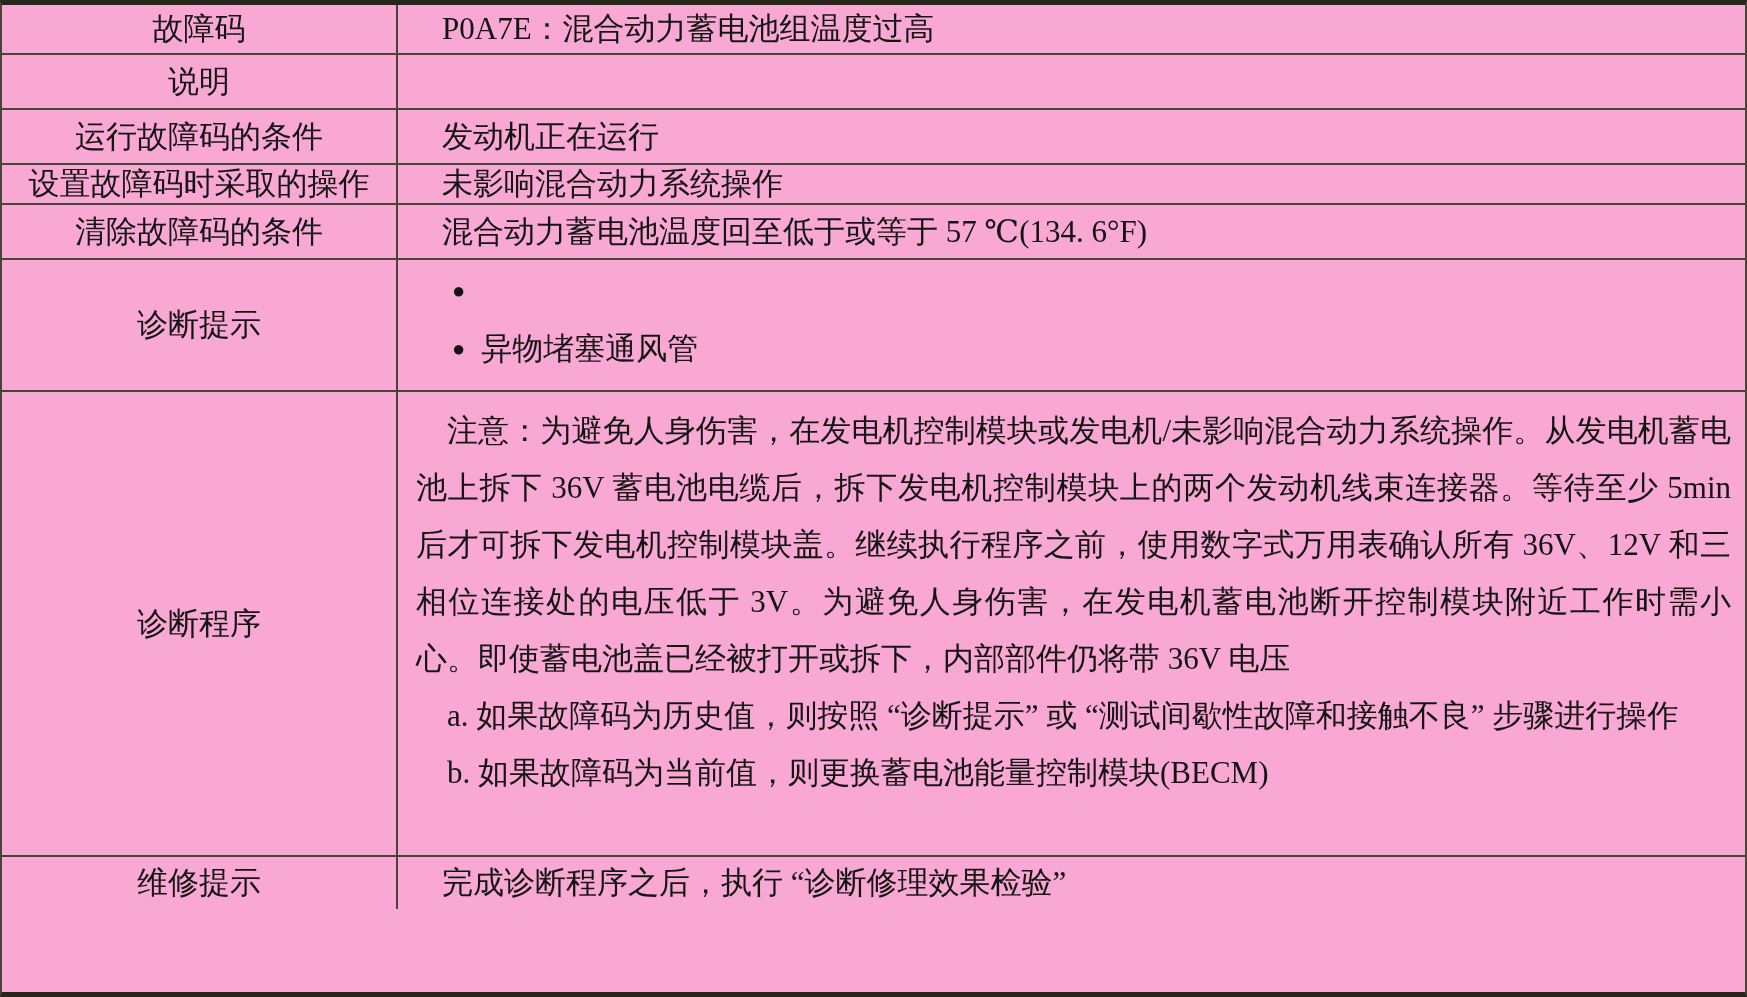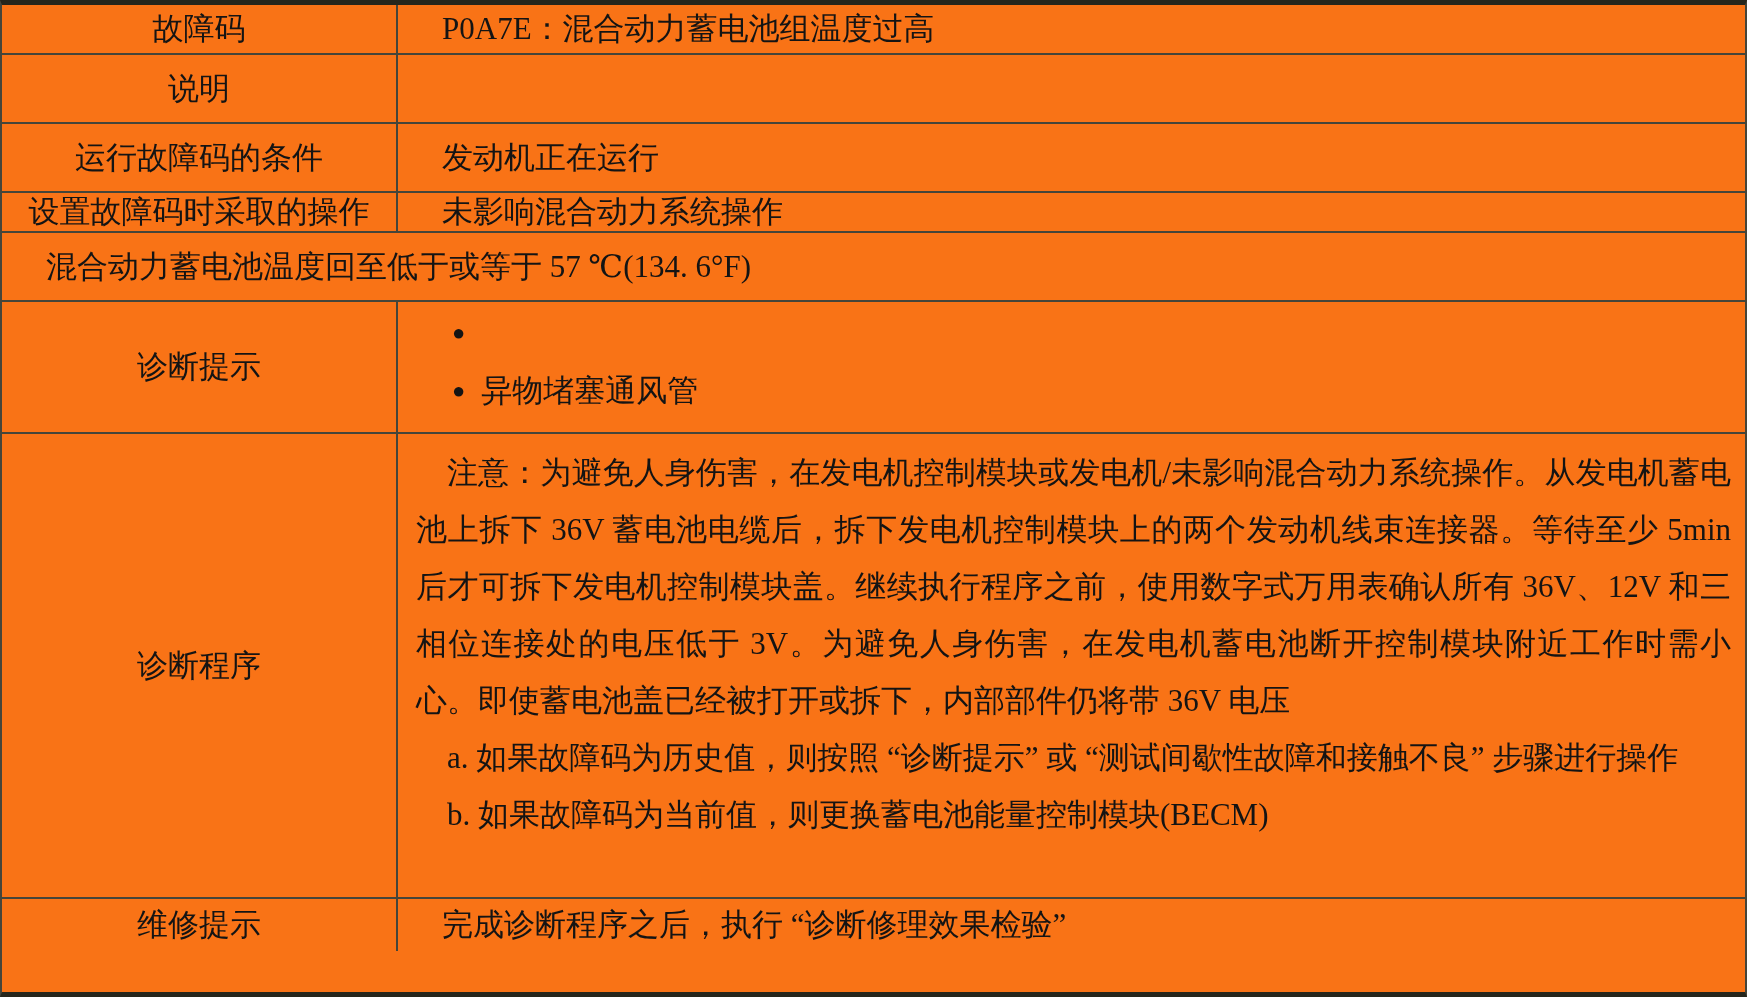--- a/index.html
+++ b/index.html
@@ -1,18 +1,18 @@
 <!DOCTYPE html>
 <html><head>
 <meta charset="utf-8">
 <style>
   html,body{margin:0;padding:0;background:#e8e8e4;}
   .page{
     width:1747px;height:997px;
-    background:#f97316;
+    background:#f9a8d4;
     box-sizing:border-box;
     font-family:"Liberation Serif","DejaVu Serif",serif;
     color:#141414;
     border-top:5px solid #26261c;
     border-bottom:5px solid #26261c;
     border-left:2px solid #45453a;
     border-right:2px solid #45453a;
     display:flex;flex-direction:column;
     overflow:hidden;
   }
@@ -23,21 +23,21 @@
     border-right:2px solid #45453a;
     display:flex;align-items:center;justify-content:center;
     font-size:31px;text-align:center;
   }
   .value-cell{
     flex:1 1 auto;box-sizing:border-box;
     display:flex;align-items:center;
     padding:0 24px 0 44px;
     font-size:31px;
   }
-  .h50{height:50px}.h55{height:69px}.h56{height:40px}.h132{height:132px}.h465{height:465px}.h64{height:52px}
+  .h50{height:50px}.h55{height:55px}.h56{height:40px}.h132{height:132px}.h465{height:465px}.h64{height:52px}
   .bullets-cell{flex-direction:column;align-items:stretch;justify-content:center;gap:26px;padding-left:54px;}
   .bullet-line{display:flex;align-items:center;}
   .bullet-glyph{font-size:22px;margin-right:16px;line-height:1;}
   .proc-cell{display:block;padding:10px 14px 0 18px;line-height:57px;text-align:justify;}
   .proc-cell p{margin:0;text-indent:31px;}
 </style>
 </head>
 <body>
 
 <div class="page">
@@ -56,20 +56,21 @@
     <div class="value-cell">发动机正在运行</div>
   </div>
 
 
   <div class="row h56">
     <div class="label-cell">设置故障码时采取的操作</div>
     <div class="value-cell">未影响混合动力系统操作</div>
   </div>
 
   <div class="row h55">
+    <div class="label-cell">清除故障码的条件</div>
     <div class="value-cell">混合动力蓄电池温度回至低于或等于 57 ℃(134. 6°F)</div>
   </div>
 
   <div class="row h132">
     <div class="label-cell">诊断提示</div>
     <div class="value-cell bullets-cell">
       <div class="bullet-line">
         <span class="bullet-glyph">●</span>
       </div>
       <div class="bullet-line">

